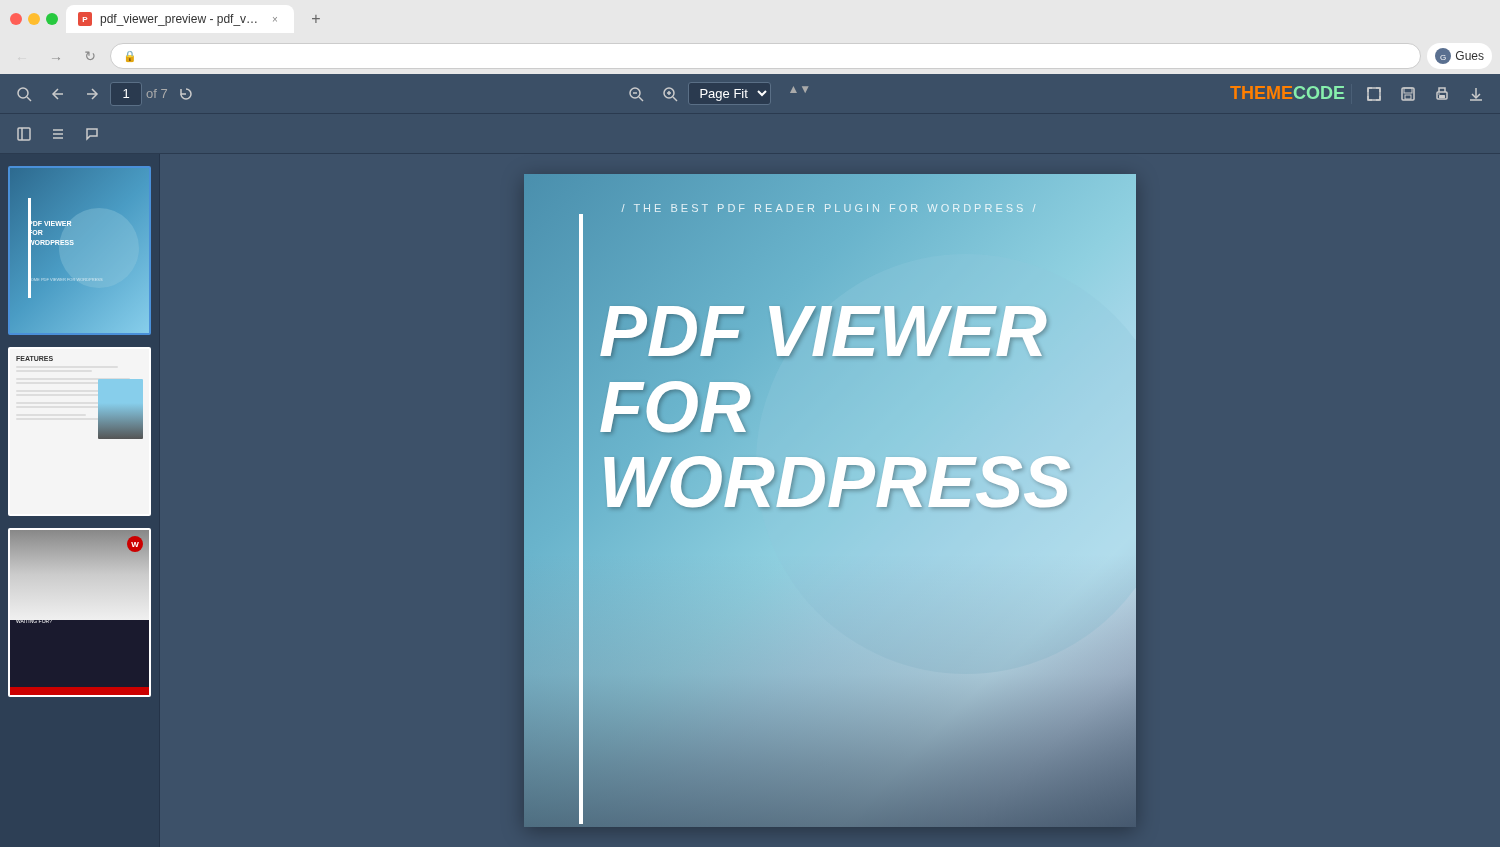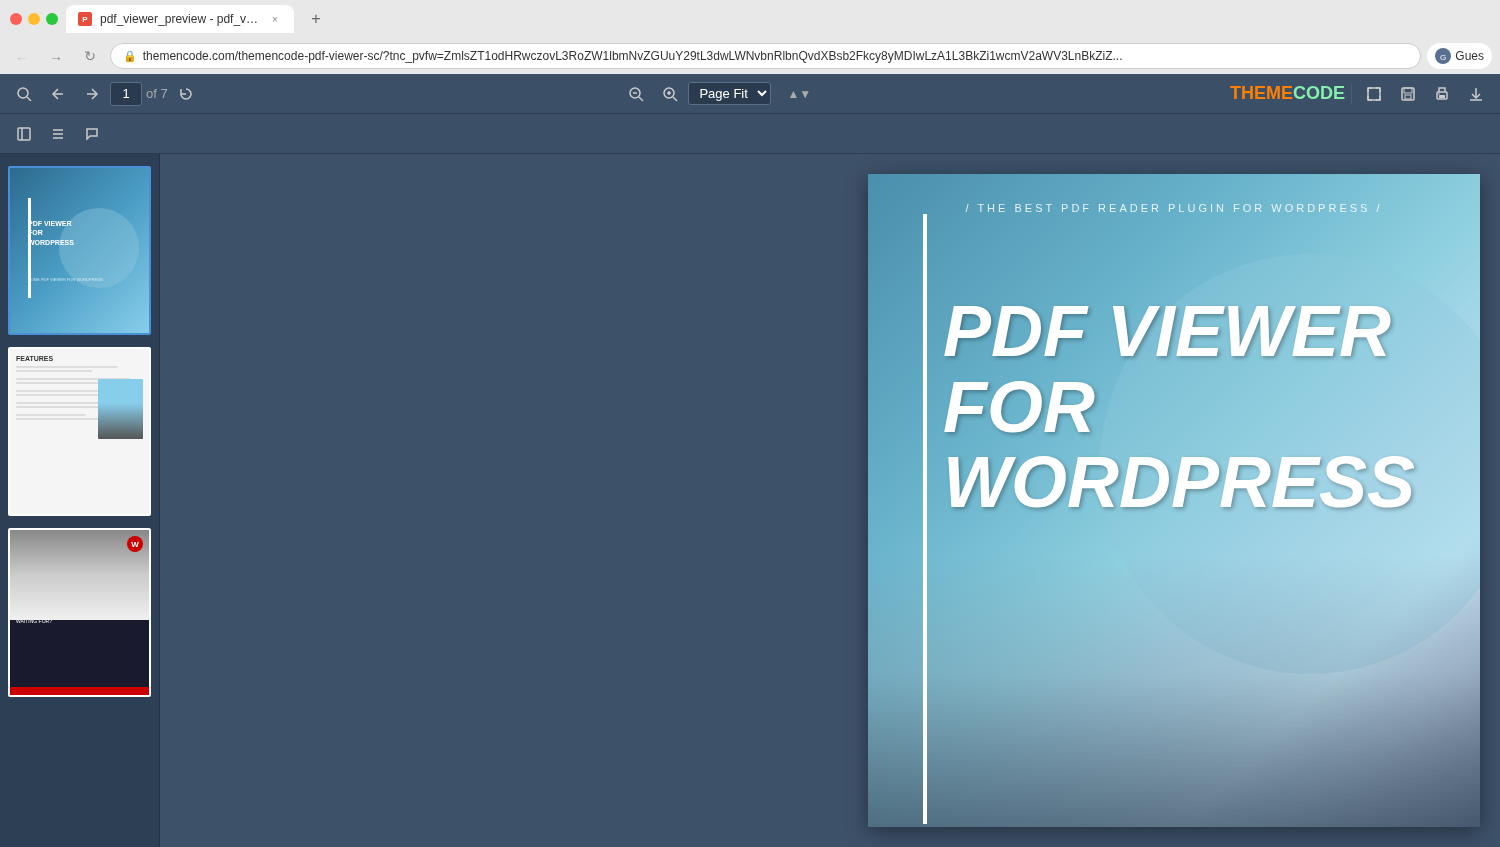--- a/index.html
+++ b/index.html
@@ -27,21 +27,21 @@
     .profile-area { display: flex; align-items: center; gap: 4px; padding: 0 8px; background: #fff; border-radius: 13px; height: 26px; font-size: 12px; color: #333; }
 
     
     .pdf-toolbar { background: #3b4f66; height: 40px; display: flex; align-items: center; padding: 0 8px; gap: 2px; border-bottom: 1px solid #2a3a4f; }
     .toolbar-btn { width: 32px; height: 32px; display: flex; align-items: center; justify-content: center; color: #ccc; cursor: pointer; border-radius: 4px; font-size: 14px; }
     .toolbar-separator { width: 1px; background: #4a5f76; height: 20px; margin: 0 4px; }
     .page-nav { display: flex; align-items: center; gap: 4px; color: #ccc; font-size: 13px; }
     .page-input { width: 32px; height: 24px; background: #2a3a4f; border: 1px solid #5a6f86; border-radius: 3px; color: #fff; text-align: center; font-size: 13px; outline: none; }
     .page-of { color: #aaa; font-size: 13px; }
     .toolbar-spacer { flex: 1; }
-    .zoom-area { display: flex; align-items: center; gap: 16px; color: #ccc; font-size: 13px; }
+    .zoom-area { display: flex; align-items: flex-start; gap: 16px; color: #ccc; font-size: 13px; }
     .zoom-select { background: #2a3a4f; border: 1px solid #5a6f86; border-radius: 3px; color: #fff; font-size: 13px; padding: 2px 6px; outline: none; }
     .brand-logo { display: flex; align-items: center; gap: 0px; font-size: 18px; font-weight: bold; }
     .brand-theme { color: #ff7f00; }
     .brand-code { color: #86efac; }
     .right-toolbar-btns { display: flex; align-items: center; gap: 2px; }
 
     
     .main-content { display: flex; height: calc(847px - 38px - 36px - 40px - 40px); }
 
     
@@ -68,21 +68,21 @@
 
     
     .thumb3 { background: #1a1a2e; height: 165px; position: relative; overflow: hidden; }
     .thumb3-wp-badge { position: absolute; top: 6px; right: 6px; width: 16px; height: 16px; background: #cc0000; border-radius: 50%; display: flex; align-items: center; justify-content: center; color: #fff; font-size: 8px; font-weight: bold; }
     .thumb3-content { padding: 80px 6px 6px; }
     .thumb3-img { position: absolute; top: 0; left: 0; right: 0; height: 90px; background: linear-gradient(180deg, #888 0%, #ccc 50%, #f0f0f0 100%); }
     .thumb3-text { color: #fff; font-size: 5px; line-height: 1.5; }
     .thumb3-bottom { position: absolute; bottom: 0; left: 0; right: 0; height: 8px; background: #cc0000; }
 
     
-    .pdf-content { flex: 1; background: #3d5169; overflow: auto; display: flex; justify-content: flex-end; padding: 20px; }
+    .pdf-content { flex: 1; background: #3d5169; overflow: auto; display: flex; justify-content: center; padding: 20px; }
     .pdf-page { width: 612px; max-width: 100%; background: #fff; box-shadow: 0 4px 20px rgba(0,0,0,0.4); position: relative; overflow: hidden; }
 
     
     .page-content { position: relative; width: 100%; }
     .page-bg { width: 100%; height: 680px; background: linear-gradient(135deg, #4a8fad 0%, #6ab4cc 30%, #8fd0e0 50%, #a8d8ea 60%, #c5e8f5 75%, #b0c4d8 85%, #8090a8 95%, #607090 100%); position: relative; overflow: hidden; }
     .page-circle { position: absolute; width: 420px; height: 420px; background: rgba(144, 200, 220, 0.35); border-radius: 50%; right: -40px; top: 80px; }
     .page-vertical-line { position: absolute; left: 55px; top: 40px; width: 4px; height: 610px; background: #fff; }
     .page-header-text { position: absolute; top: 28px; left: 0; right: 0; text-align: center; color: rgba(255,255,255,0.85); font-size: 11px; letter-spacing: 3px; font-weight: 500; }
     .page-main-title { position: absolute; left: 75px; top: 120px; color: #fff; font-size: 72px; font-weight: 900; line-height: 1.05; text-transform: uppercase; font-style: italic; text-shadow: 2px 2px 4px rgba(0,0,0,0.3); font-family: Impact, 'Arial Black', sans-serif; }
 
@@ -114,21 +114,20 @@
     <div class="tab-add">+</div>
   </div>
 </div>
 
 <div class="address-bar-row">
   <div class="nav-btn disabled">←</div>
   <div class="nav-btn">→</div>
   <div class="nav-btn">↻</div>
   <div class="address-input">
     <span class="lock-icon">🔒</span>
-    <span class="address-text">themencode.com/themencode-pdf-viewer-sc/?tnc_pvfw=ZmlsZT1odHRwczovL3RoZW1lbmNvZGUuY29tL3dwLWNvbnRlbnQvdXBsb2Fkcy8yMDIwLzA1L3BkZi1wcmV2aWV3LnBkZiZ...</span>
   </div>
   <div class="profile-area">
     <svg width="16" height="16" viewBox="0 0 16 16">
         <circle cx="8" cy="8" r="8" fill="#5a7090"></circle>
         <text x="8" y="12" text-anchor="middle" fill="white" font-size="8">G</text>
       </svg>
     <span>Gues</span>
   </div>
 </div>
 

